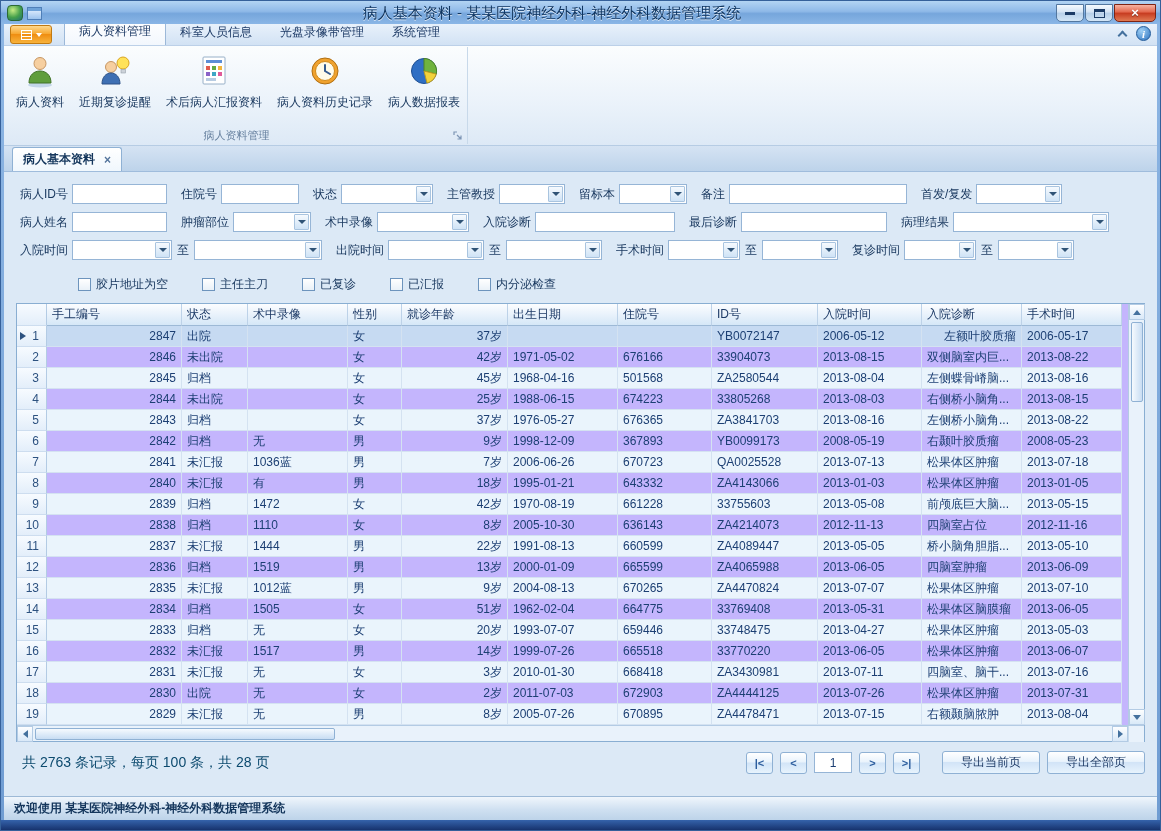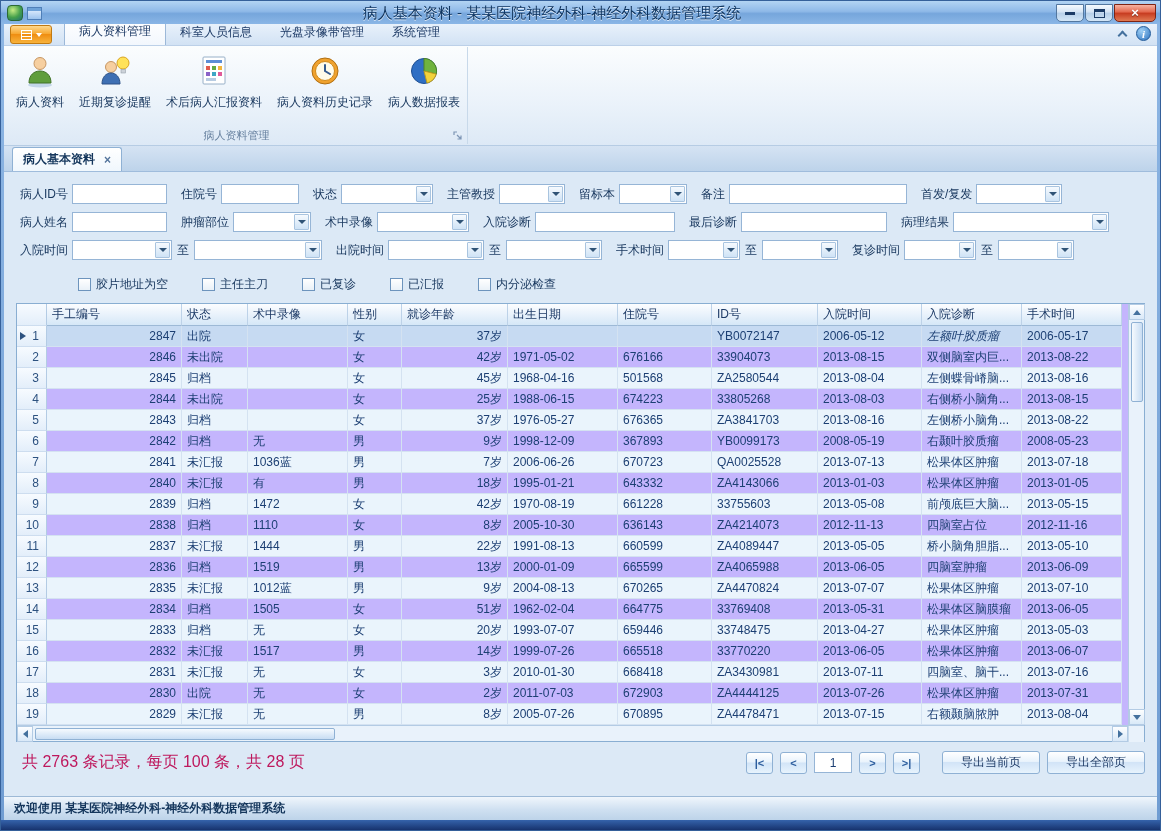--- a/index.html
+++ b/index.html
@@ -140,21 +140,21 @@
     display:flex; align-items:center; }
   .hthumb { height:12px; width:300px; margin-left:2px; border-radius:2px;
     background:linear-gradient(#f6fafe,#c8ddf3); border:1px solid #8fb1d4; }
   .scroll-corner { width:16px; height:16px; background:#e9f2fb; border-left:1px solid #c6d9ec; }
   .tri-up-s { width:0;height:0;border-left:4px solid transparent;border-right:4px solid transparent;border-bottom:5px solid #44719e; }
   .tri-dn-s { width:0;height:0;border-left:4px solid transparent;border-right:4px solid transparent;border-top:5px solid #44719e; }
   .tri-lf-s { width:0;height:0;border-top:4px solid transparent;border-bottom:4px solid transparent;border-right:5px solid #44719e; }
   .tri-rt-s { width:0;height:0;border-top:4px solid transparent;border-bottom:4px solid transparent;border-left:5px solid #44719e; }
   
   .pager-row { display:flex; align-items:center; margin-top:9px; }
-  .records-info { margin-left:6px; font-size:16px; color:#be185d; }
+  .records-info { margin-left:6px; font-size:14px; color:#0c4a6e; }
   .pager-controls { margin-left:auto; display:flex; align-items:center; gap:7px; }
   .nav-btn { width:27px; height:22px; padding:0; font-size:11px; font-weight:bold;
     color:#2d5e9e; font-family:inherit; border:1px solid #8fb1d4; border-radius:3px;
     background:linear-gradient(#ffffff,#e9f3fc 45%,#d2e4f7 50%,#e7f3fd); cursor:default; }
   .page-input { width:38px; height:21px; border:1px solid #96b5d6; text-align:center;
     font-size:12px; color:#1c3f73; font-family:inherit; }
   .pager-controls .gap { width:8px; }
   
   .statusbar { height:24px; background:linear-gradient(#f0f6fc,#cfe0f1 55%,#bdd3e9);
     border-top:1px solid #9db9d6; display:flex; align-items:center; padding:0 10px;
@@ -437,21 +437,21 @@
                   </div>
                   <div class="gc" style="width: 135px; text-align: right;">2847</div>
                   <div class="gc" style="width: 66px; text-align: left;">出院</div>
                   <div class="gc" style="width: 100px; text-align: left;"></div>
                   <div class="gc" style="width: 54px; text-align: left;">女</div>
                   <div class="gc" style="width: 106px; text-align: right;">37岁</div>
                   <div class="gc" style="width: 110px; text-align: left;"></div>
                   <div class="gc" style="width: 94px; text-align: left;"></div>
                   <div class="gc" style="width: 106px; text-align: left;">YB0072147</div>
                   <div class="gc" style="width: 104px; text-align: left;">2006-05-12</div>
-                  <div class="gc" style="width: 100px; text-align: left; font-style: italic;">左额叶胶质瘤</div>
+                  <div class="gc" style="width: 100px; text-align: right;">左额叶胶质瘤</div>
                   <div class="gc" style="width: 100px; text-align: left;">2006-05-17</div>
                 </div>
                 <div class="grow">
                   <div class="gc gind" style="width: 30px;">
                     <span class="rownum">2</span>
                   </div>
                   <div class="gc" style="width: 135px; text-align: right;">2846</div>
                   <div class="gc" style="width: 66px; text-align: left;">未出院</div>
                   <div class="gc" style="width: 100px; text-align: left;"></div>
                   <div class="gc" style="width: 54px; text-align: left;">女</div>

